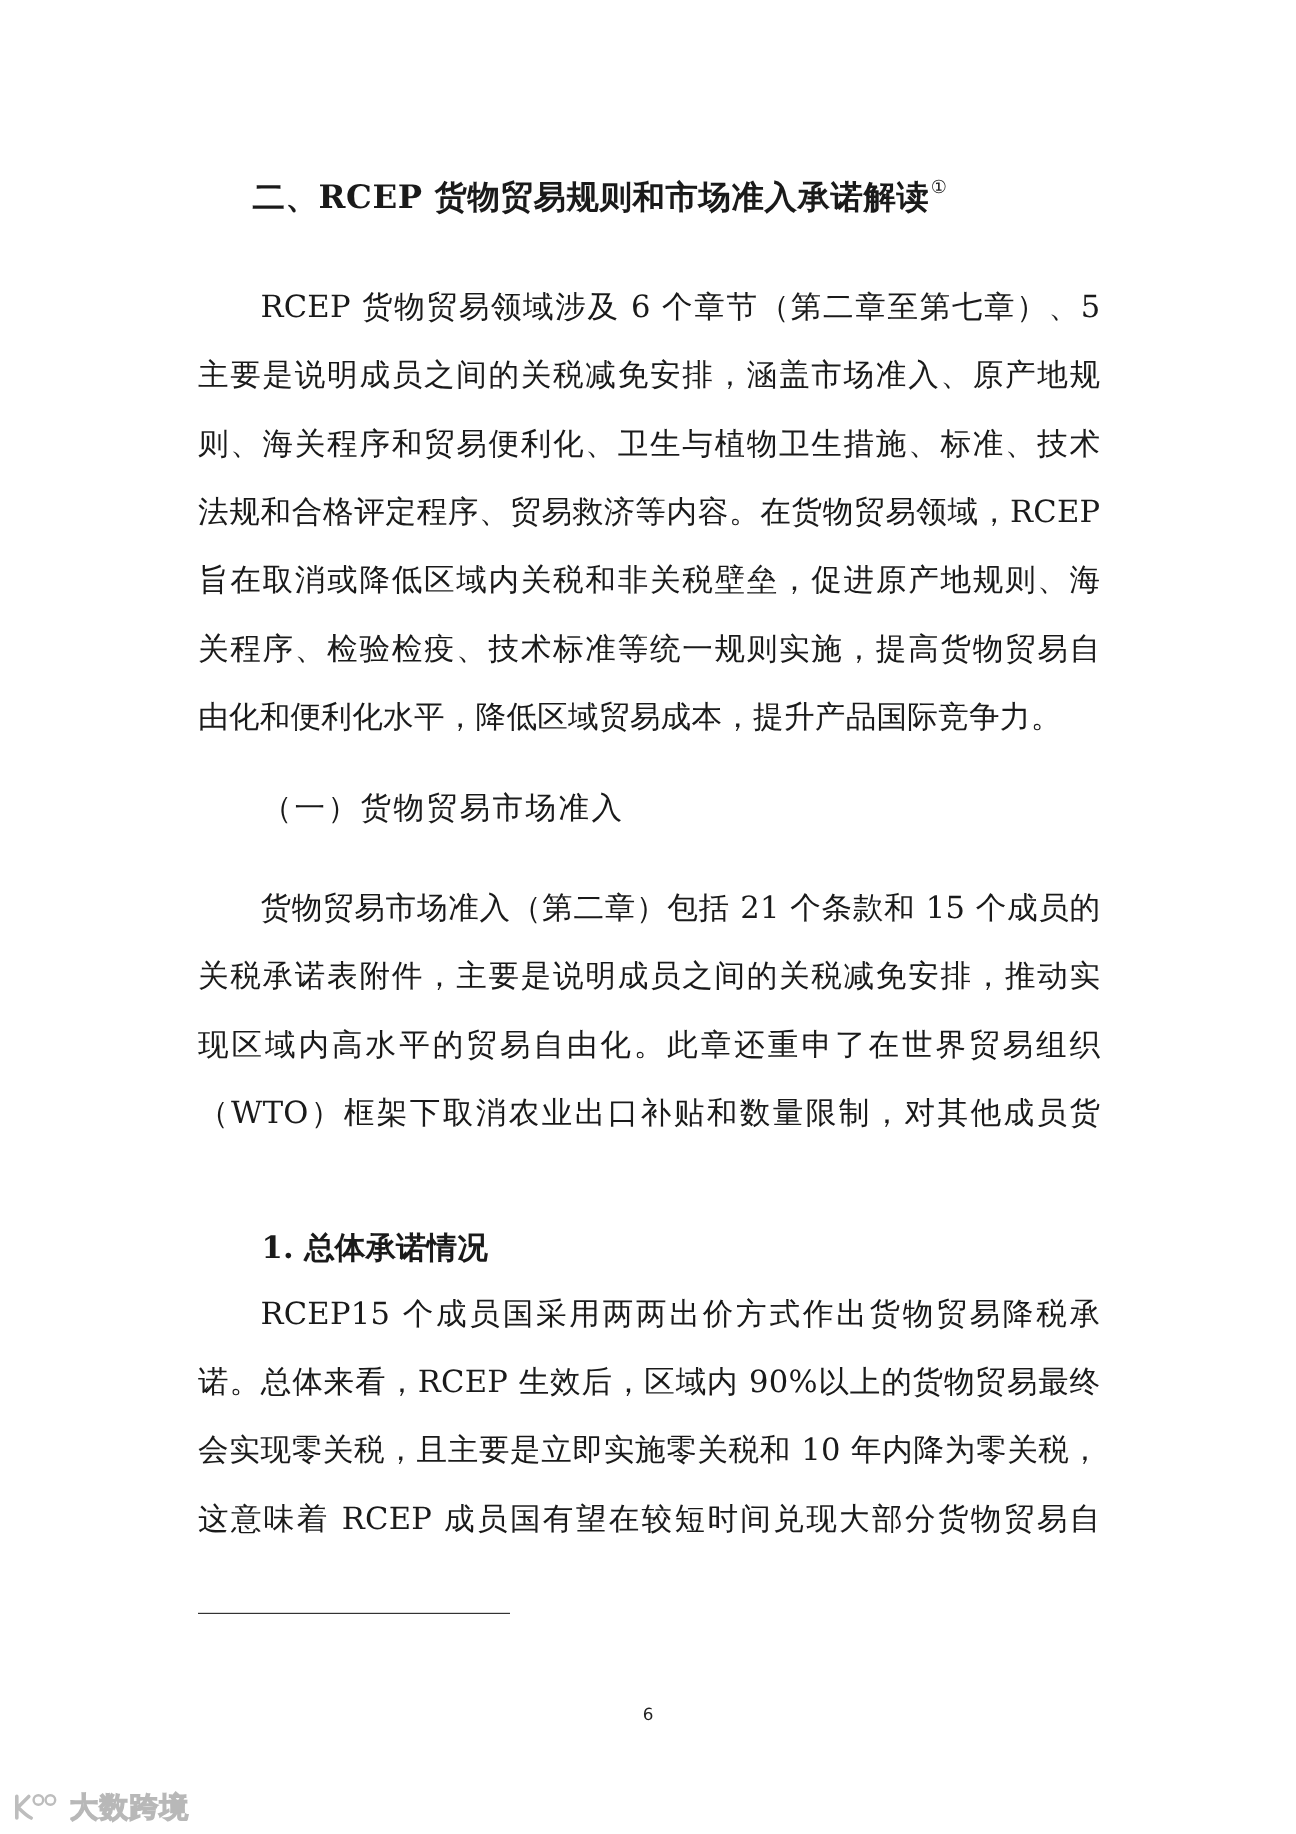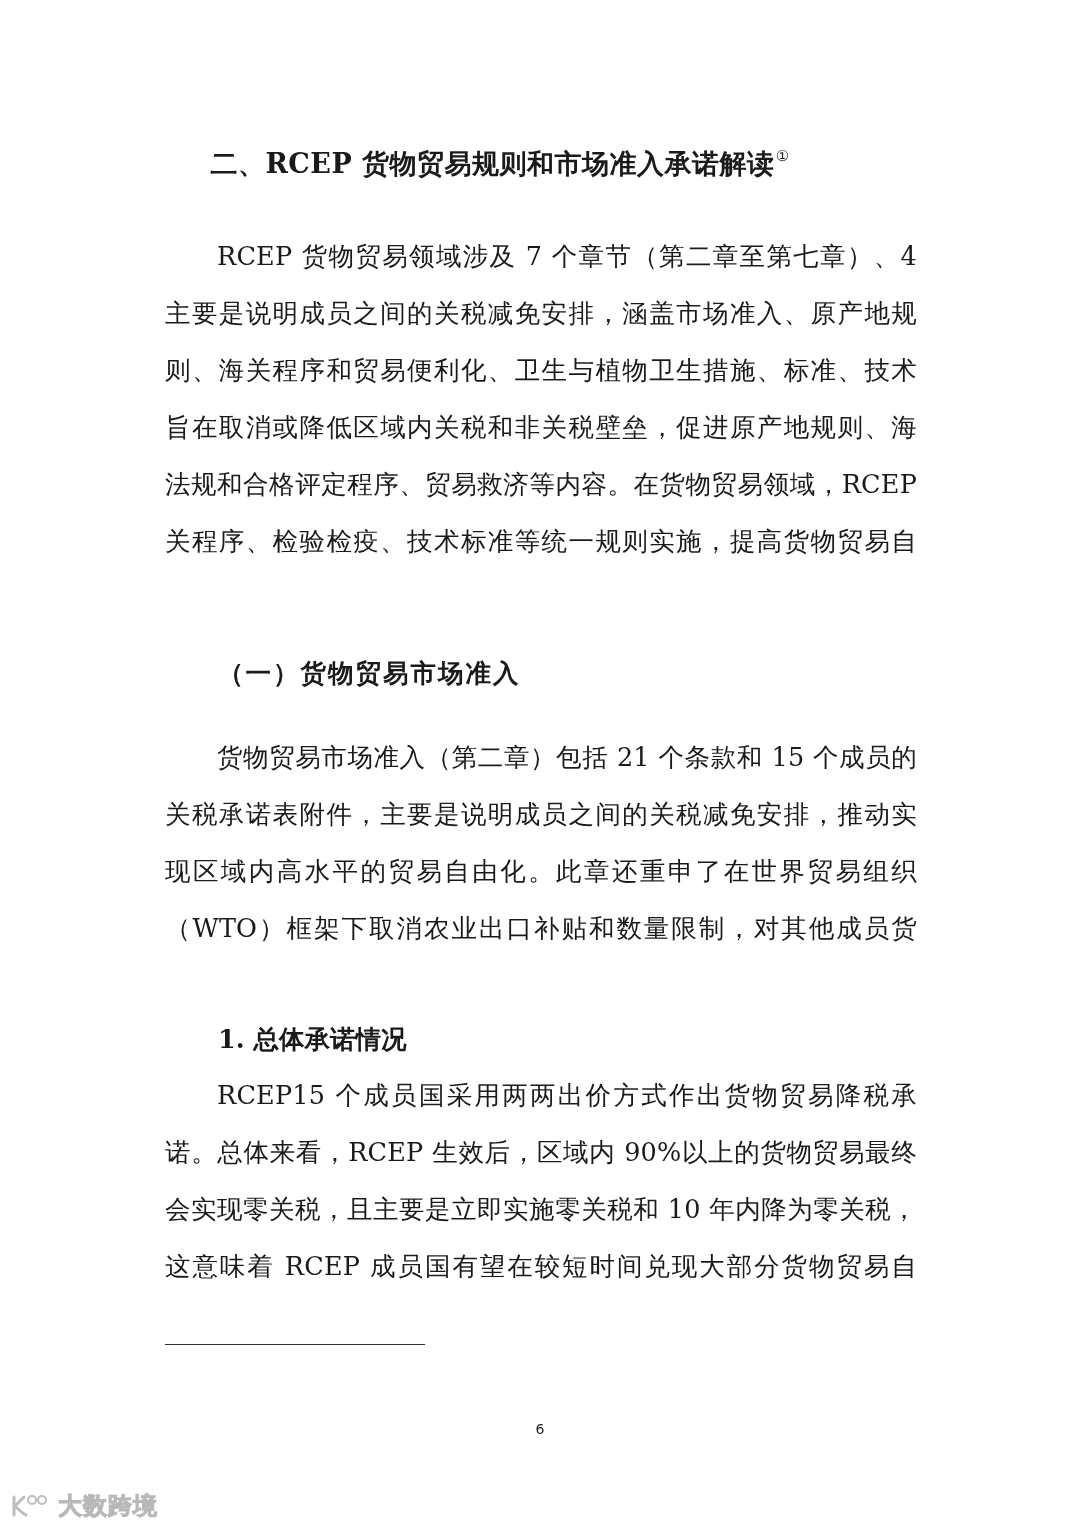--- a/index.html
+++ b/index.html
@@ -6,47 +6,48 @@
   body { width: 1080px; height: 1528px; position: relative; overflow: hidden;
          font-family: "DejaVu Serif", "Liberation Serif", serif; color: #1a1a1a; }
   .page { position: absolute; left: 0; top: 0; width: 1080px; height: 1528px; }
   .title { position: absolute; left: 0; width: 1000px; top: 146px; text-align: center;
            font-size: 27px; font-weight: bold; letter-spacing: 0.5px; }
   .title sup { font-size: 15px; font-weight: normal; vertical-align: 12px; margin-left: 1px; }
   .para { position: absolute; left: 165px; width: 752px; font-size: 25.5px;
           line-height: 57px; text-align: justify; text-align-last: left; letter-spacing: 0.2px; }
   .para .line { display: block; white-space: nowrap; text-align-last: justify; text-align: justify; }
   .para .line.last { text-align-last: left; }
-  .h2 { position: absolute; left: 218px; top: 656px; font-size: 25.5px; font-weight: bold; letter-spacing: 2px; }
+  .h2 { position: absolute; left: 218px; top: 656px; font-size: 25.5px; font-weight: normal; letter-spacing: 2px; }
   .h3 { position: absolute; left: 218px; top: 1022px; font-size: 25.5px; font-weight: bold; }
   .fn-rule { position: absolute; left: 165px; top: 1344px; width: 260px; height: 0; border-top: 1.5px solid #333; }
   .footnote { position: absolute; left: 165px; top: 1355px; width: 755px; font-family: "DejaVu Sans", sans-serif;
               font-size: 13.5px; line-height: 22px; color: #222; }
   .footnote sup { font-size: 9px; vertical-align: 5px; margin-right: 6px; }
   .pagenum { position: absolute; left: 0; width: 1080px; top: 1421px; text-align: center;
              font-family: "DejaVu Sans", sans-serif; font-size: 14px; color: #222; }
   .watermark { position: absolute; left: 10px; top: 1490px; display: flex; align-items: center;
                font-family: Liberation Mono, monospace; font-size: 24px; font-weight: bold; color: #fff;
                -webkit-text-stroke: 1px #b8b8b8; letter-spacing: 1px; }
   .wm-logo { width: 42px; height: 26px; margin-right: 6px; }
 </style>
 </head>
 <body>
 
 <div class="page">
 
   <div class="title"><span>二、RCEP 货物贸易规则和市场准入承诺解读</span><sup>①</sup></div>
 
   <div class="para" style="top:228px;">
-    <span class="line" style="padding-left:52px;">RCEP 货物贸易领域涉及 7 个章节（第二章至第七章）、4</span>
+    <span class="line" style="padding-left:52px;">RCEP 货物贸易领域涉及 6 个章节（第二章至第七章）、5</span>
     <span class="line">主要是说明成员之间的关税减免安排，涵盖市场准入、原产地规</span>
     <span class="line">则、海关程序和贸易便利化、卫生与植物卫生措施、标准、技术</span>
+    <span class="line">法规和合格评定程序、贸易救济等内容。在货物贸易领域，RCEP</span>
     <span class="line">旨在取消或降低区域内关税和非关税壁垒，促进原产地规则、海</span>
-    <span class="line">法规和合格评定程序、贸易救济等内容。在货物贸易领域，RCEP</span>
     <span class="line">关程序、检验检疫、技术标准等统一规则实施，提高货物贸易自</span>
+    <span class="line last">由化和便利化水平，降低区域贸易成本，提升产品国际竞争力。</span>
   </div>
 
   <div class="h2">（一）货物贸易市场准入</div>
 
   <div class="para" style="top:729px;">
     <span class="line" style="padding-left:52px;">货物贸易市场准入（第二章）包括 21 个条款和 15 个成员的</span>
     <span class="line">关税承诺表附件，主要是说明成员之间的关税减免安排，推动实</span>
     <span class="line">现区域内高水平的贸易自由化。此章还重申了在世界贸易组织</span>
     <span class="line">（WTO）框架下取消农业出口补贴和数量限制，对其他成员货</span>
   </div>

